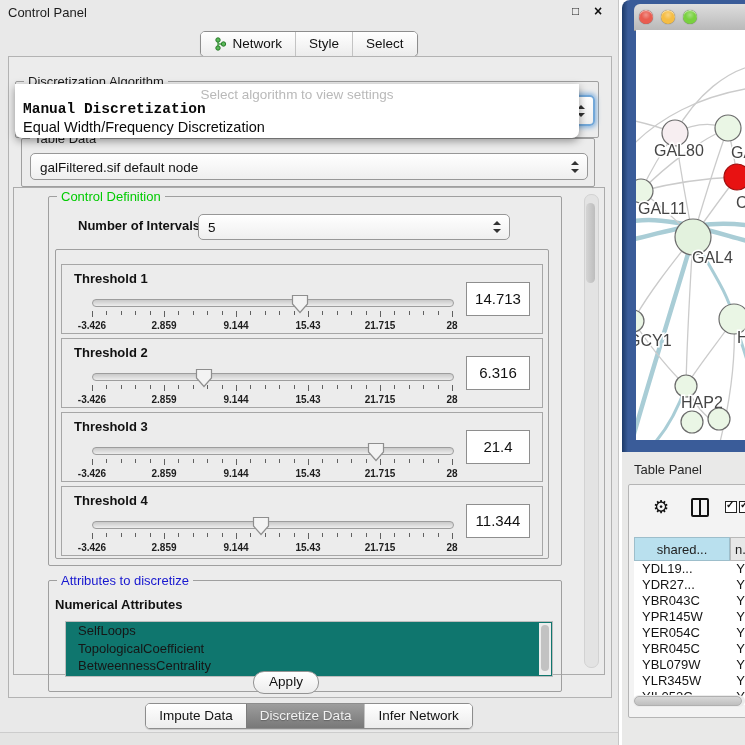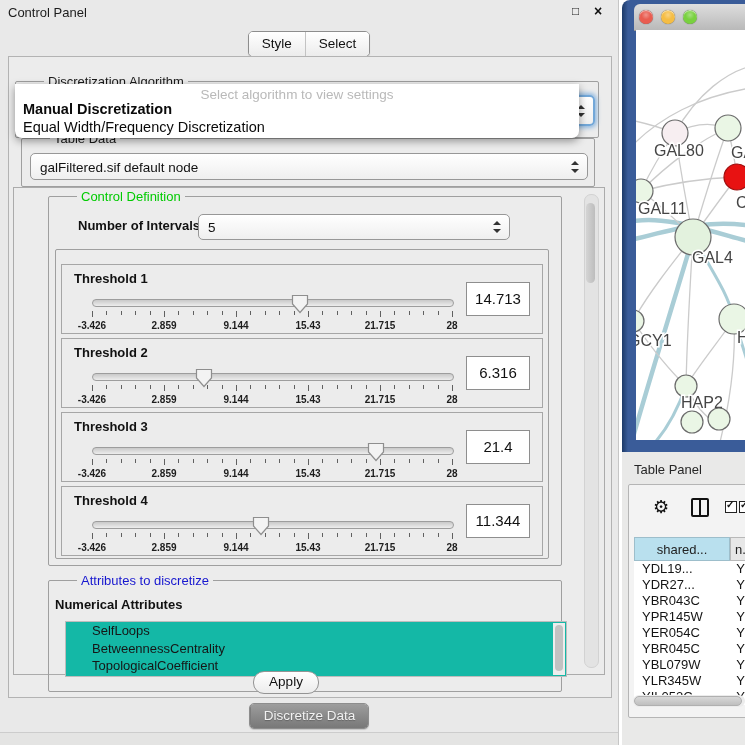--- a/index.html
+++ b/index.html
@@ -19,21 +19,21 @@
   .tabgroup .tab + .tab{border-left:1px solid #c3c3c3;justify-content:flex-end;}
   .tabgroup .tab.selected{background:linear-gradient(#9d9d9d,#787878);color:#f2f2f2;border-left:1px solid #7c7c7c;text-shadow:0 1px 1px rgba(0,0,0,.25);}
   #top-tabs{position:absolute;top:31px;left:0;width:618px;display:flex;justify-content:center;}
   #bottom-tabs{position:absolute;top:703px;left:0;width:618px;display:flex;justify-content:center;}
   .tabicon svg{display:block;}
 
   .cp-content{position:absolute;left:8px;top:56px;width:602px;height:640px;background:#ececec;border:1px solid #b3b3b3;}
 
   
   .tgroup{position:absolute;border:1px solid #9f9f9f;border-radius:2px;}
-  .tlegend{position:absolute;top:-8px;left:8px;background:#ececec;padding:0 4px;font-size:13px;margin-left:20px;}
+  .tlegend{position:absolute;top:-8px;left:8px;background:#ececec;padding:0 4px;font-size:13px;}
   .tlegend.black{color:#1a1a1a;}
   .tlegend.green{color:#00cb00;}
   .tlegend.blue{color:#1717cf;}
 
   
   .combo{position:absolute;background:linear-gradient(#ffffff,#efefef);border:1px solid #979797;border-radius:5px;font-size:13.5px;color:#111;}
   .combo .cval{position:absolute;left:9px;top:50%;transform:translateY(-50%);}
   .spinner{position:absolute;right:8px;top:50%;transform:translateY(-50%);width:9px;height:12px;}
   .spinner:before,.spinner:after{content:"";position:absolute;left:1px;border-left:4px solid transparent;border-right:4px solid transparent;}
   .spinner:before{top:0;border-bottom:4px solid #333;}
@@ -64,21 +64,21 @@
   .track{position:absolute;left:0;top:8px;width:100%;height:6px;border:1px solid #9d9d9d;border-radius:4px;background:linear-gradient(#c9c9c9,#ededed);}
   .thumb{position:absolute;top:3px;width:18px;height:20px;}
   .tick{position:absolute;top:20px;width:1px;background:#606060;}
   .tick.minor{height:4px;}
   .tick.major{height:6px;}
   .tick-label{position:absolute;top:29px;transform:translateX(-50%);font-size:10px;font-weight:bold;color:#1d1d1d;white-space:nowrap;}
   .value-box{position:absolute;right:12px;top:17px;width:62px;height:32px;background:#ffffff;border:1px solid #8e8e8e;font-size:15px;color:#111;text-align:center;line-height:32px;}
 
   
   #attr-sub{position:absolute;left:6px;top:16px;font-size:13px;font-weight:bold;color:#111;}
-  #attr-list{position:absolute;left:16px;top:40px;width:486px;height:54px;background:#14b8a6;border:1px solid #bdbdbd;overflow:hidden;padding-left:14px;}
+  #attr-list{position:absolute;left:16px;top:40px;width:486px;height:54px;background:#0f766e;border:1px solid #bdbdbd;overflow:hidden;}
   .attr-item{font-size:13px;color:#161616;padding-left:12px;line-height:17.5px;white-space:nowrap;}
   .list-scroll{position:absolute;right:1px;top:1px;width:12px;height:52px;background:#ededed;}
   .list-scroll .thumb-v2{position:absolute;left:2px;top:2px;width:8px;height:46px;background:#c2c2c2;border-radius:4px;}
 
   #apply-btn{position:absolute;left:244px;top:614px;width:64px;height:21px;background:linear-gradient(#ffffff,#ececec);border:1px solid #949494;border-radius:11px;font-size:13.5px;color:#111;text-align:center;line-height:20px;}
 
   .bottom-strip-line{position:absolute;left:0;top:732px;width:618px;border-top:1px solid #cccccc;height:13px;background:#e4e4e3;}
 
   
   #net-window{position:absolute;left:622px;top:0;width:123px;height:452px;background:linear-gradient(90deg,#1d3a68 0px,#3a5c99 6px,#3a5c99 100%);border-radius:8px 0 0 0;}
@@ -116,41 +116,53 @@
   <div id="control-panel">
     <div class="cp-titlebar">
       <span class="cp-title">Control Panel</span>
       <span class="cp-float">□</span>
       <span class="cp-close">×</span>
     </div>
 
     <div id="top-tabs">
       <div class="tabgroup" id="top-tabgroup">
           <div class="tab">
+            <span class="tabicon">
+              <svg width="13" height="14" viewBox="0 0 13 14">
+                <line x1="4" y1="3" x2="4" y2="11" stroke="#4aa04a" stroke-width="1.4"></line>
+                <line x1="4" y1="7" x2="9" y2="7" stroke="#4aa04a" stroke-width="1.4"></line>
+                <circle cx="4" cy="3" r="2.2" fill="#57b957" stroke="#2d7a2d"></circle>
+                <circle cx="4" cy="11" r="2.2" fill="#57b957" stroke="#2d7a2d"></circle>
+                <circle cx="9.5" cy="7" r="2.2" fill="#57b957" stroke="#2d7a2d"></circle>
+              </svg>
+            </span>
+            <span>Network</span>
+          </div>
+          <div class="tab">
             <span>Style</span>
           </div>
           <div class="tab">
             <span>Select</span>
           </div>
         </div>
     </div>
 
     <div class="cp-content">
 
       <div class="tgroup" id="algo-group" style="left:6px;top:24px;width:582px;height:55px;">
         <span class="tlegend black">Discretization Algorithm</span>
       </div>
       <div class="combo" id="algo-combo">
         <span class="spinner"></span>
       </div>
 
       <div id="algo-popup">
         <div class="popup-prompt">Select algorithm to view settings</div>
         <div id="popup-list">
-            <div class="popup-item bold" style="top: 17px;">Manual Discretization</div>
+            <div class="popup-item bold" style="top: 17px; font-family: Liberation Mono, monospace;">Manual Discretization</div>
             <div class="popup-item" style="top: 35px;">Equal Width/Frequency Discretization</div>
           </div>
       </div>
 
       <div class="tgroup" style="left:12px;top:81px;width:572px;height:47px;">
         <span class="tlegend black">Table Data</span>
         <div class="combo" style="left:8px;top:14px;width:556px;height:25px;">
           <span class="cval">galFiltered.sif default node</span>
           <span class="spinner"></span>
         </div>
@@ -342,39 +354,45 @@
               </div>
           </div>
         </div>
 
         <div class="tgroup" style="left:34px;top:392px;width:512px;height:110px;">
           <span class="tlegend blue">Attributes to discretize</span>
           <div id="attr-sub">Numerical Attributes</div>
           <div id="attr-list">
             <div id="attr-items">
                 <div class="attr-item">SelfLoops</div>
+                <div class="attr-item">TopologicalCoefficient</div>
                 <div class="attr-item">BetweennessCentrality</div>
-                <div class="attr-item">TopologicalCoefficient</div>
               </div>
             <div class="list-scroll">
               <div class="thumb-v2"></div>
             </div>
           </div>
         </div>
       </div>
 
       <div id="apply-btn">Apply</div>
     </div>
 
     <div class="bottom-strip-line"></div>
 
     <div id="bottom-tabs">
       <div class="tabgroup" id="bottom-tabgroup">
+          <div class="tab">
+            <span>Impute Data</span>
+          </div>
           <div class="tab selected">
             <span>Discretize Data</span>
+          </div>
+          <div class="tab">
+            <span>Infer Network</span>
           </div>
         </div>
     </div>
   </div>
 
   <div id="net-window">
     <div id="net-titlebar">
       <span class="light" id="light-red" style="left: 5px; background: radial-gradient(circle at 50% 35%, rgba(255, 255, 255, 0.333), transparent 40%), rgb(233, 92, 80);"></span>
       <span class="light" id="light-yellow" style="left: 27px; background: radial-gradient(circle at 50% 35%, rgba(255, 255, 255, 0.333), transparent 40%), rgb(245, 189, 68);"></span>
       <span class="light" id="light-green" style="left: 49px; background: radial-gradient(circle at 50% 35%, rgba(255, 255, 255, 0.333), transparent 40%), rgb(121, 209, 63);"></span>

